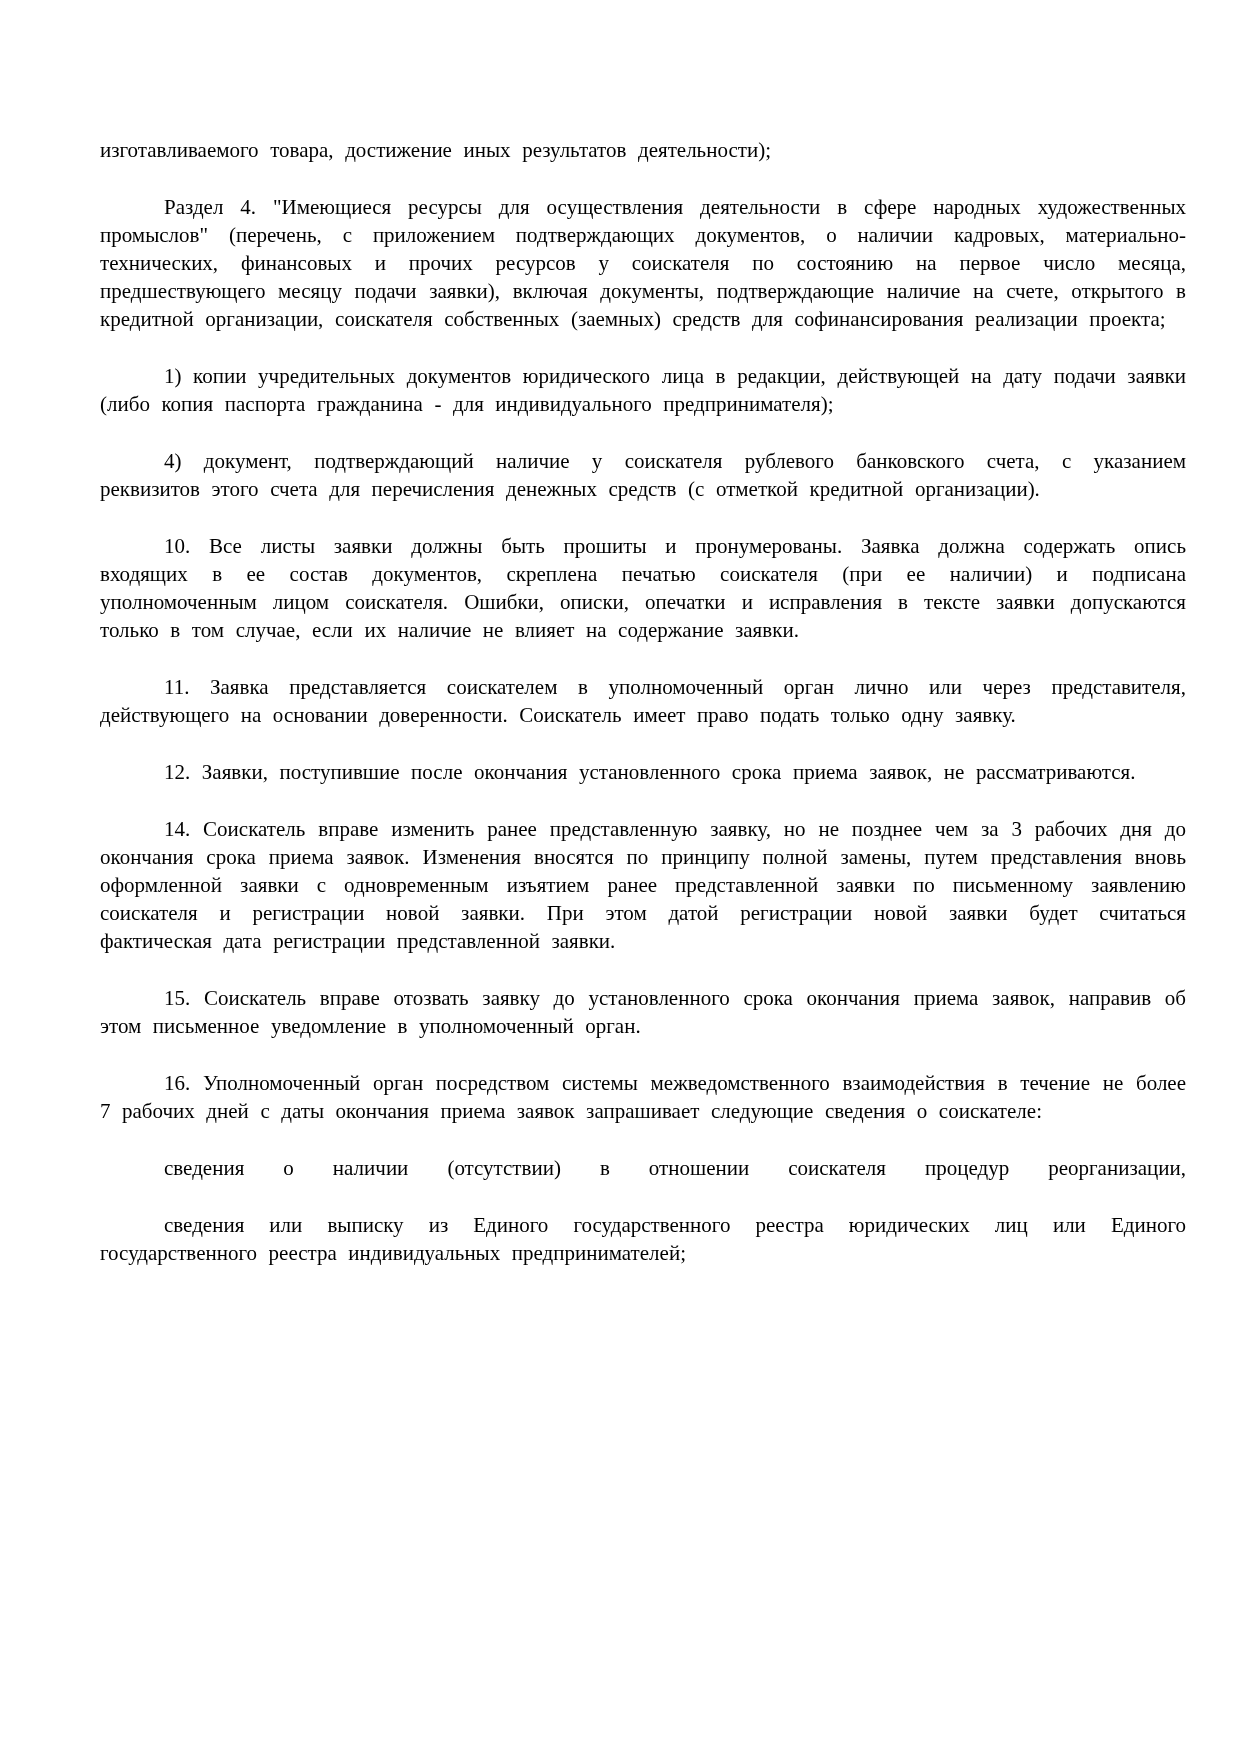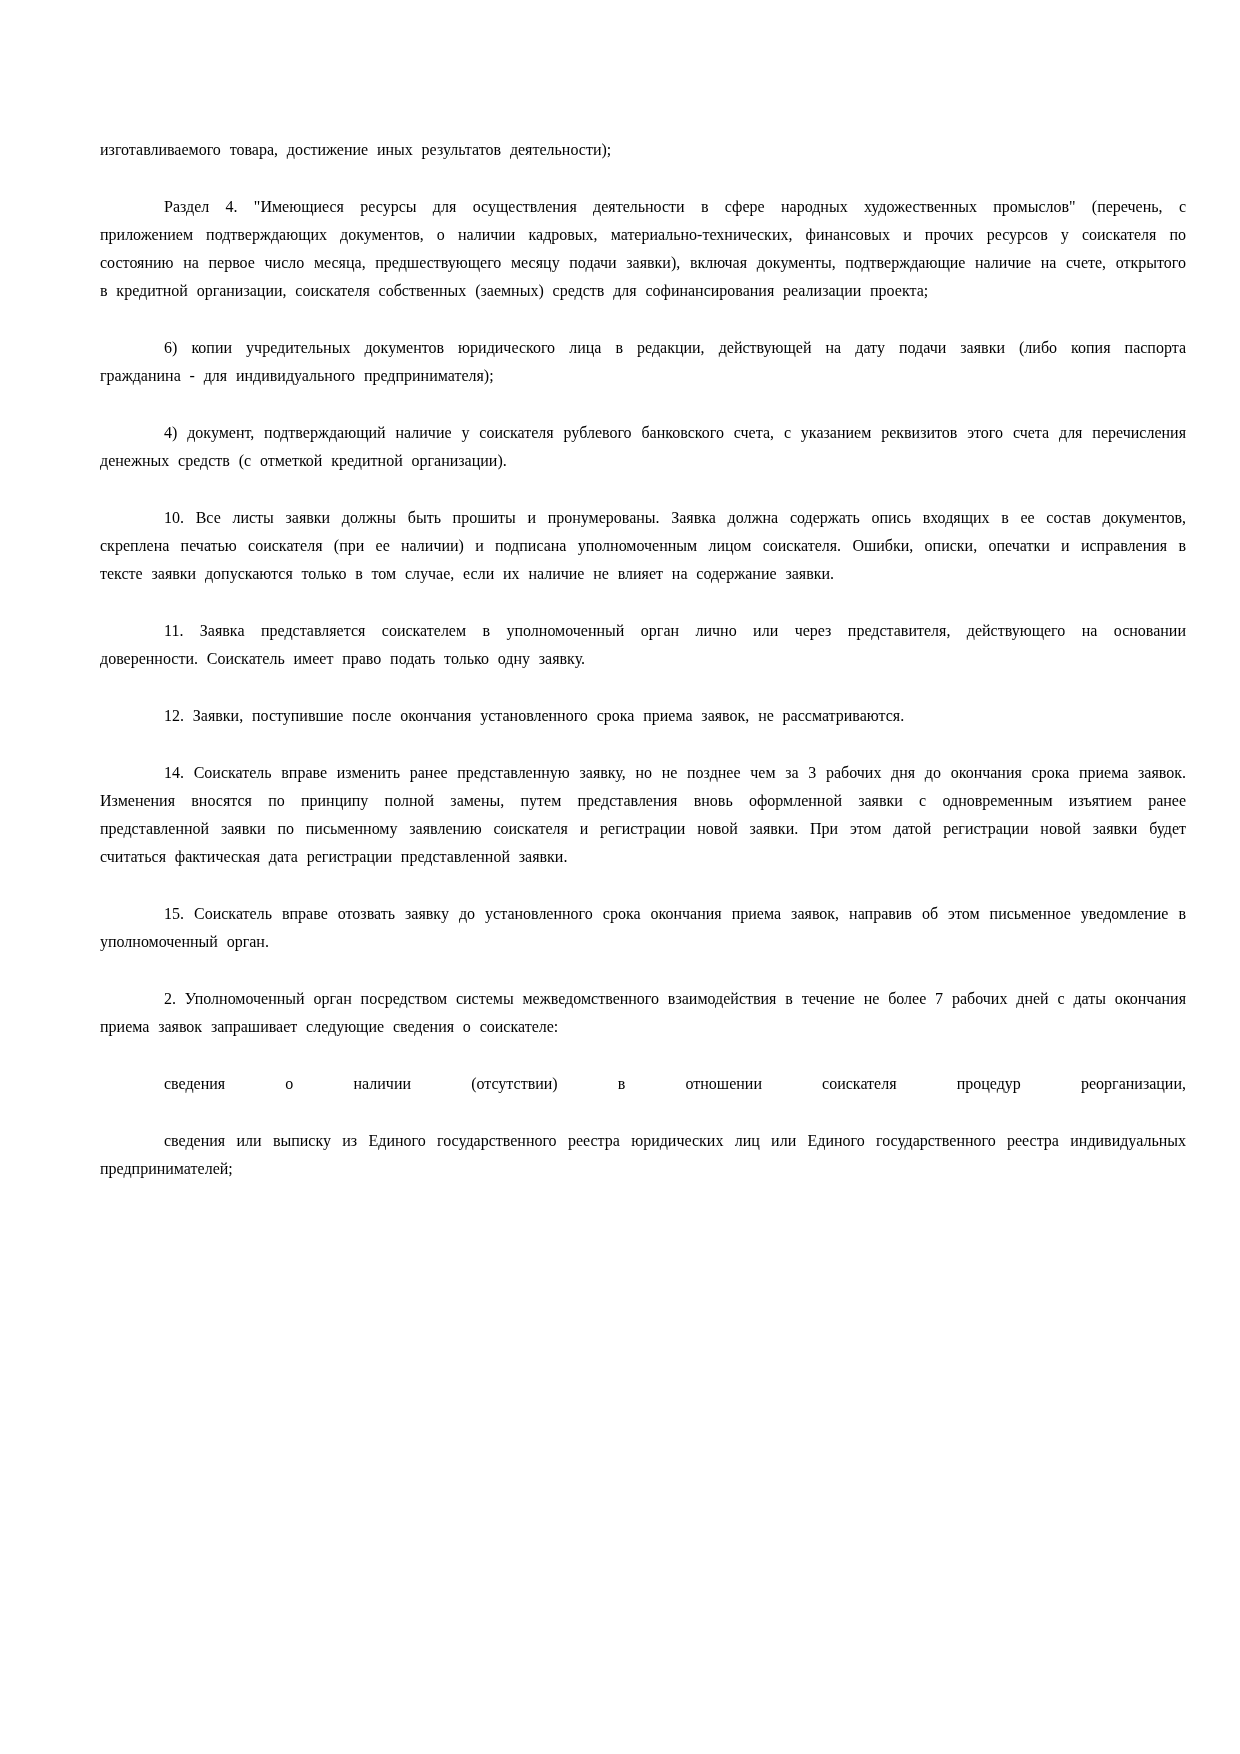--- a/index.html
+++ b/index.html
@@ -17,45 +17,45 @@
   .doc-body {
     position: absolute;
     left: 100px;
     top: 136px;
     width: 1086px;
   }
   p.doc-para {
     margin: 0 0 29px 0;
     padding: 0;
     font-family: "Liberation Serif", "DejaVu Serif", serif;
-    font-size: 16px;
+    font-size: 21px;
     line-height: 28px;
     color: #000000;
     text-align: justify;
     word-spacing: 0.3em;
     text-indent: 64px;
   }
   p.doc-para.no-indent {
     text-indent: 0;
   }
   p.doc-para.justify-last {
     text-align-last: justify;
   }
 </style>
 </head>
 <body>
 
 <div class="page" style="background: rgb(255, 255, 255); color: rgb(0, 0, 0);">
   <div class="doc-body">
       <p class="doc-para no-indent">изготавливаемого товара, достижение иных результатов деятельности);</p>
       <p class="doc-para">Раздел 4. "Имеющиеся ресурсы для осуществления деятельности в сфере народных художественных промыслов" (перечень, с приложением подтверждающих документов, о наличии кадровых, материально-технических, финансовых и прочих ресурсов у соискателя по состоянию на первое число месяца, предшествующего месяцу подачи заявки), включая документы, подтверждающие наличие на счете, открытого в кредитной организации, соискателя собственных (заемных) средств для софинансирования реализации проекта;</p>
-      <p class="doc-para">6) копии учредительных документов юридического лица в редакции, действующей на дату подачи заявки (либо копия паспорта гражданина - для индивидуального предпринимателя);</p>
+      <p class="doc-para">1) копии учредительных документов юридического лица в редакции, действующей на дату подачи заявки (либо копия паспорта гражданина - для индивидуального предпринимателя);</p>
       <p class="doc-para">4) документ, подтверждающий наличие у соискателя рублевого банковского счета, с указанием реквизитов этого счета для перечисления денежных средств (с отметкой кредитной организации).</p>
       <p class="doc-para">10. Все листы заявки должны быть прошиты и пронумерованы. Заявка должна содержать опись входящих в ее состав документов, скреплена печатью соискателя (при ее наличии) и подписана уполномоченным лицом соискателя. Ошибки, описки, опечатки и исправления в тексте заявки допускаются только в том случае, если их наличие не влияет на содержание заявки.</p>
       <p class="doc-para">11. Заявка представляется соискателем в уполномоченный орган лично или через представителя, действующего на основании доверенности. Соискатель имеет право подать только одну заявку.</p>
       <p class="doc-para">12. Заявки, поступившие после окончания установленного срока приема заявок, не рассматриваются.</p>
       <p class="doc-para">14. Соискатель вправе изменить ранее представленную заявку, но не позднее чем за 3 рабочих дня до окончания срока приема заявок. Изменения вносятся по принципу полной замены, путем представления вновь оформленной заявки с одновременным изъятием ранее представленной заявки по письменному заявлению соискателя и регистрации новой заявки. При этом датой регистрации новой заявки будет считаться фактическая дата регистрации представленной заявки.</p>
       <p class="doc-para">15. Соискатель вправе отозвать заявку до установленного срока окончания приема заявок, направив об этом письменное уведомление в уполномоченный орган.</p>
-      <p class="doc-para">2. Уполномоченный орган посредством системы межведомственного взаимодействия в течение не более 7 рабочих дней с даты окончания приема заявок запрашивает следующие сведения о соискателе:</p>
+      <p class="doc-para">16. Уполномоченный орган посредством системы межведомственного взаимодействия в течение не более 7 рабочих дней с даты окончания приема заявок запрашивает следующие сведения о соискателе:</p>
       <p class="doc-para justify-last">сведения о наличии (отсутствии) в отношении соискателя процедур реорганизации,</p>
       <p class="doc-para">сведения или выписку из Единого государственного реестра юридических лиц или Единого государственного реестра индивидуальных предпринимателей;</p>
     </div>
 </div>
 
 </body></html>

